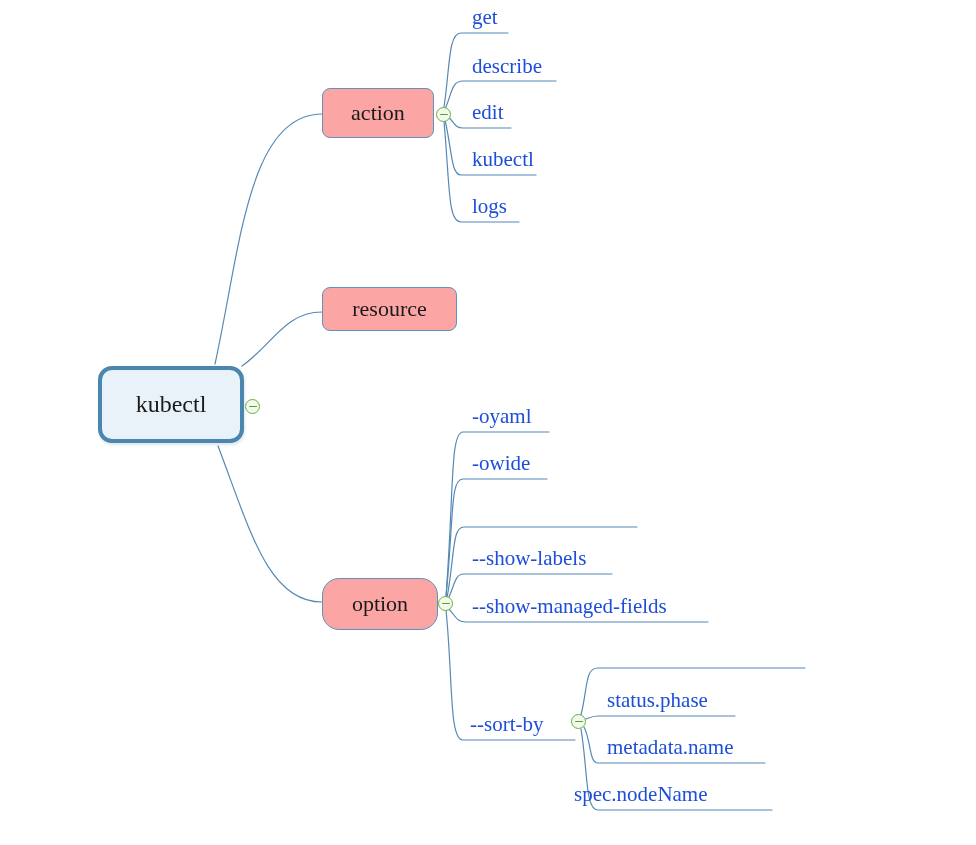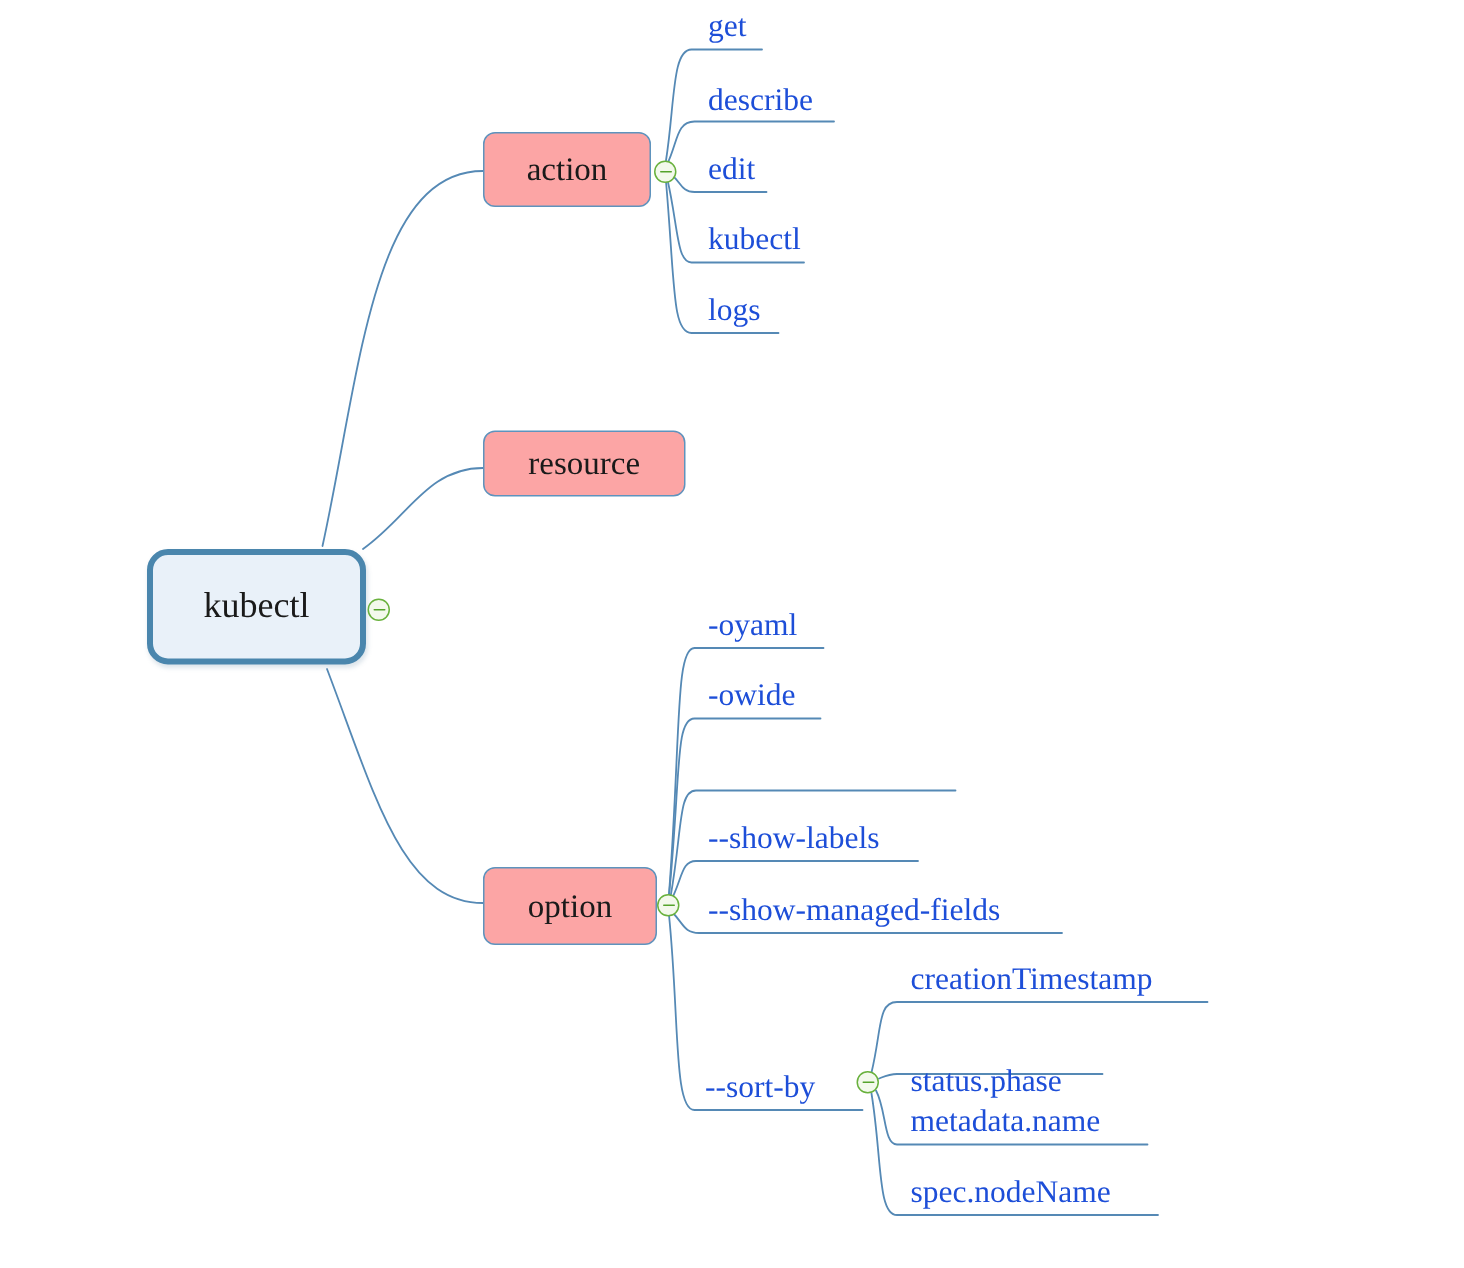--- a/index.html
+++ b/index.html
@@ -60,38 +60,37 @@
     <path d="M584,727 C591,740 589,763 598,763 H765"></path>
     <path d="M581,729 C588,772 585,810 598,810 H772"></path>
   </svg>
 
   <div class="node root" style="left:98px;top:366px;width:146px;height:77px;">kubectl</div>
 
   <div class="node" style="left:322px;top:88px;width:112px;height:50px;">action</div>
 
   <div class="node" style="left:322px;top:287px;width:135px;height:44px;">resource</div>
 
-  <div class="node" style="left:322px;top:578px;width:116px;height:52px;">option</div>
+  <div class="node" style="left:322px;top:578px;width:116px;height:52px;border-radius:17px;">option</div>
 
   <div class="leaf" style="left:472px;top:5px;">get</div>
   <div class="leaf" style="left:472px;top:54px;">describe</div>
   <div class="leaf" style="left:472px;top:100px;">edit</div>
   <div class="leaf" style="left:472px;top:147px;">kubectl</div>
   <div class="leaf" style="left:472px;top:194px;">logs</div>
 
   <div class="leaf" style="left:472px;top:404px;">-oyaml</div>
   <div class="leaf" style="left:472px;top:451px;">-owide</div>
   <div class="leaf" style="left:472px;top:546px;">--show-labels</div>
   <div class="leaf" style="left:472px;top:594px;">--show-managed-fields</div>
   <div class="leaf" style="left:470px;top:712px;">--sort-by</div>
 
-  <div class="leaf" style="left:607px;top:640px;">creationTimestamp</div>
-  <div class="leaf" style="left:607px;top:688px;margin-top:20px;">status.phase</div>
+  <div class="leaf" style="left:607px;top:688px;">status.phase</div>
   <div class="leaf" style="left:607px;top:735px;">metadata.name</div>
-  <div class="leaf" style="left:607px;top:782px;text-align:center;">spec.nodeName</div>
+  <div class="leaf" style="left:574px;top:782px;text-align:center;">spec.nodeName</div>
 
   <div class="collapse" style="left:245px;top:399px;">
     <span class="minus"></span>
   </div>
   <div class="collapse" style="left:436px;top:107px;">
     <span class="minus"></span>
   </div>
   <div class="collapse" style="left:438px;top:596px;">
     <span class="minus"></span>
   </div>

